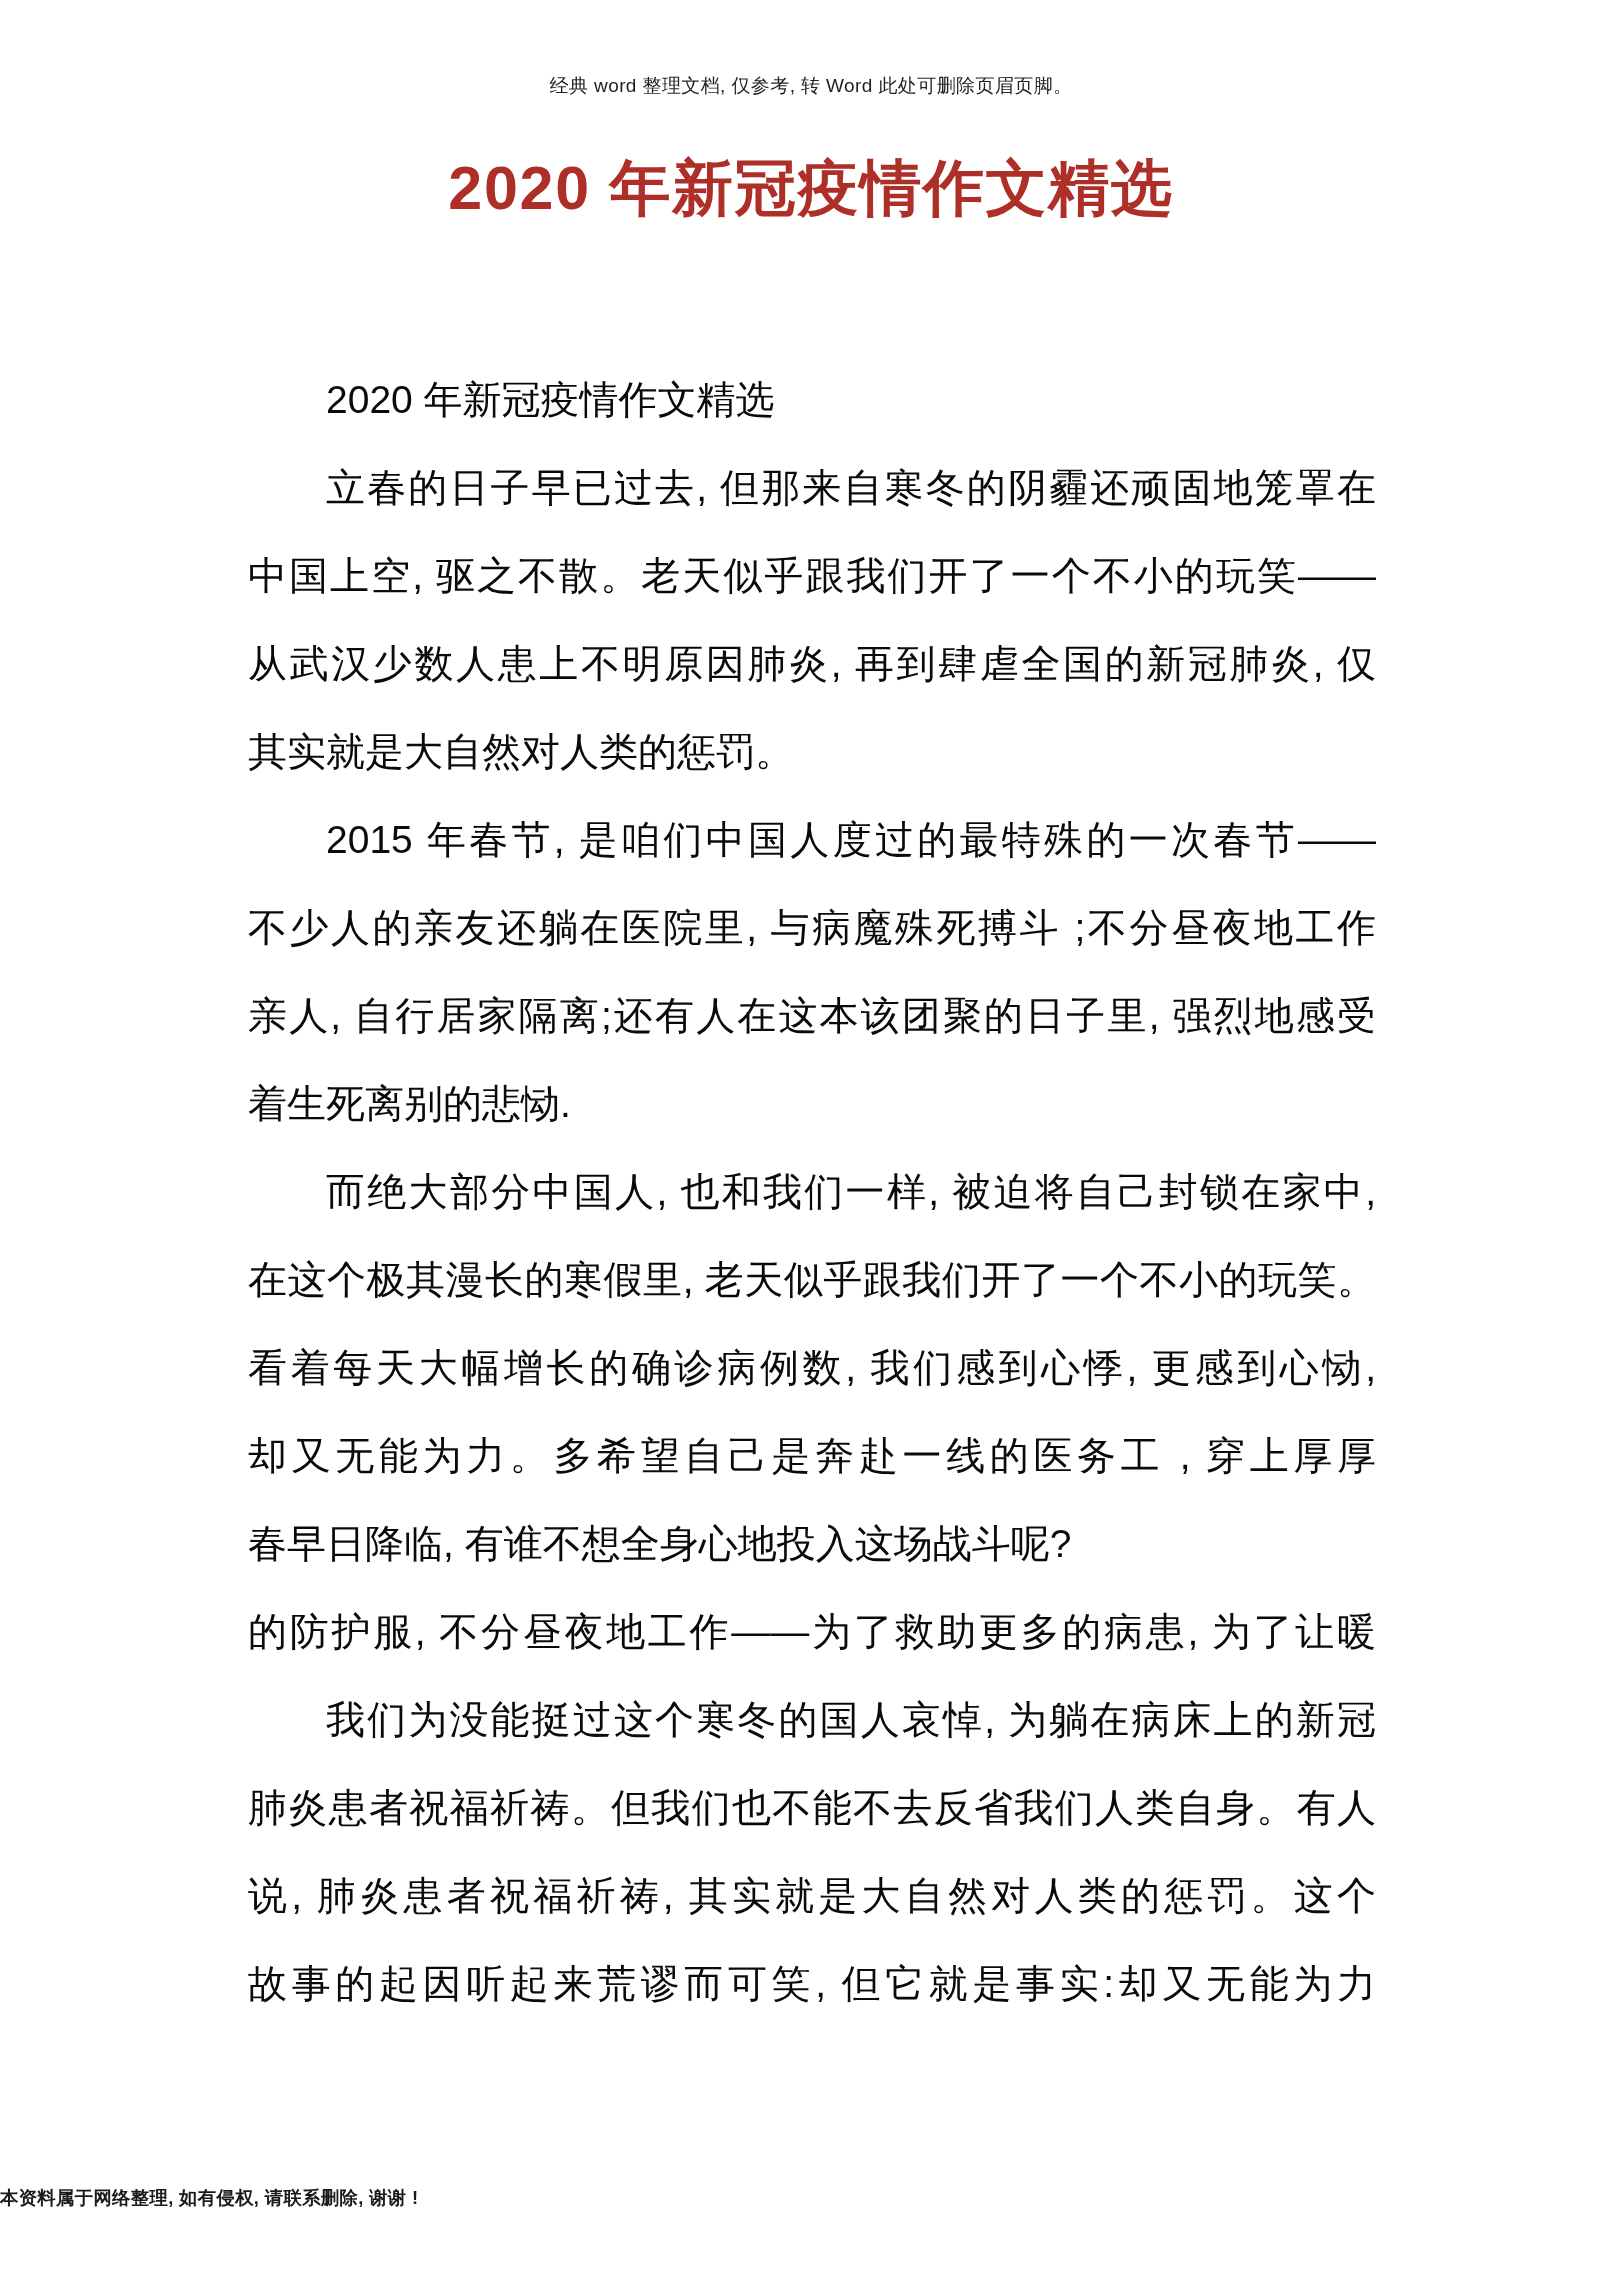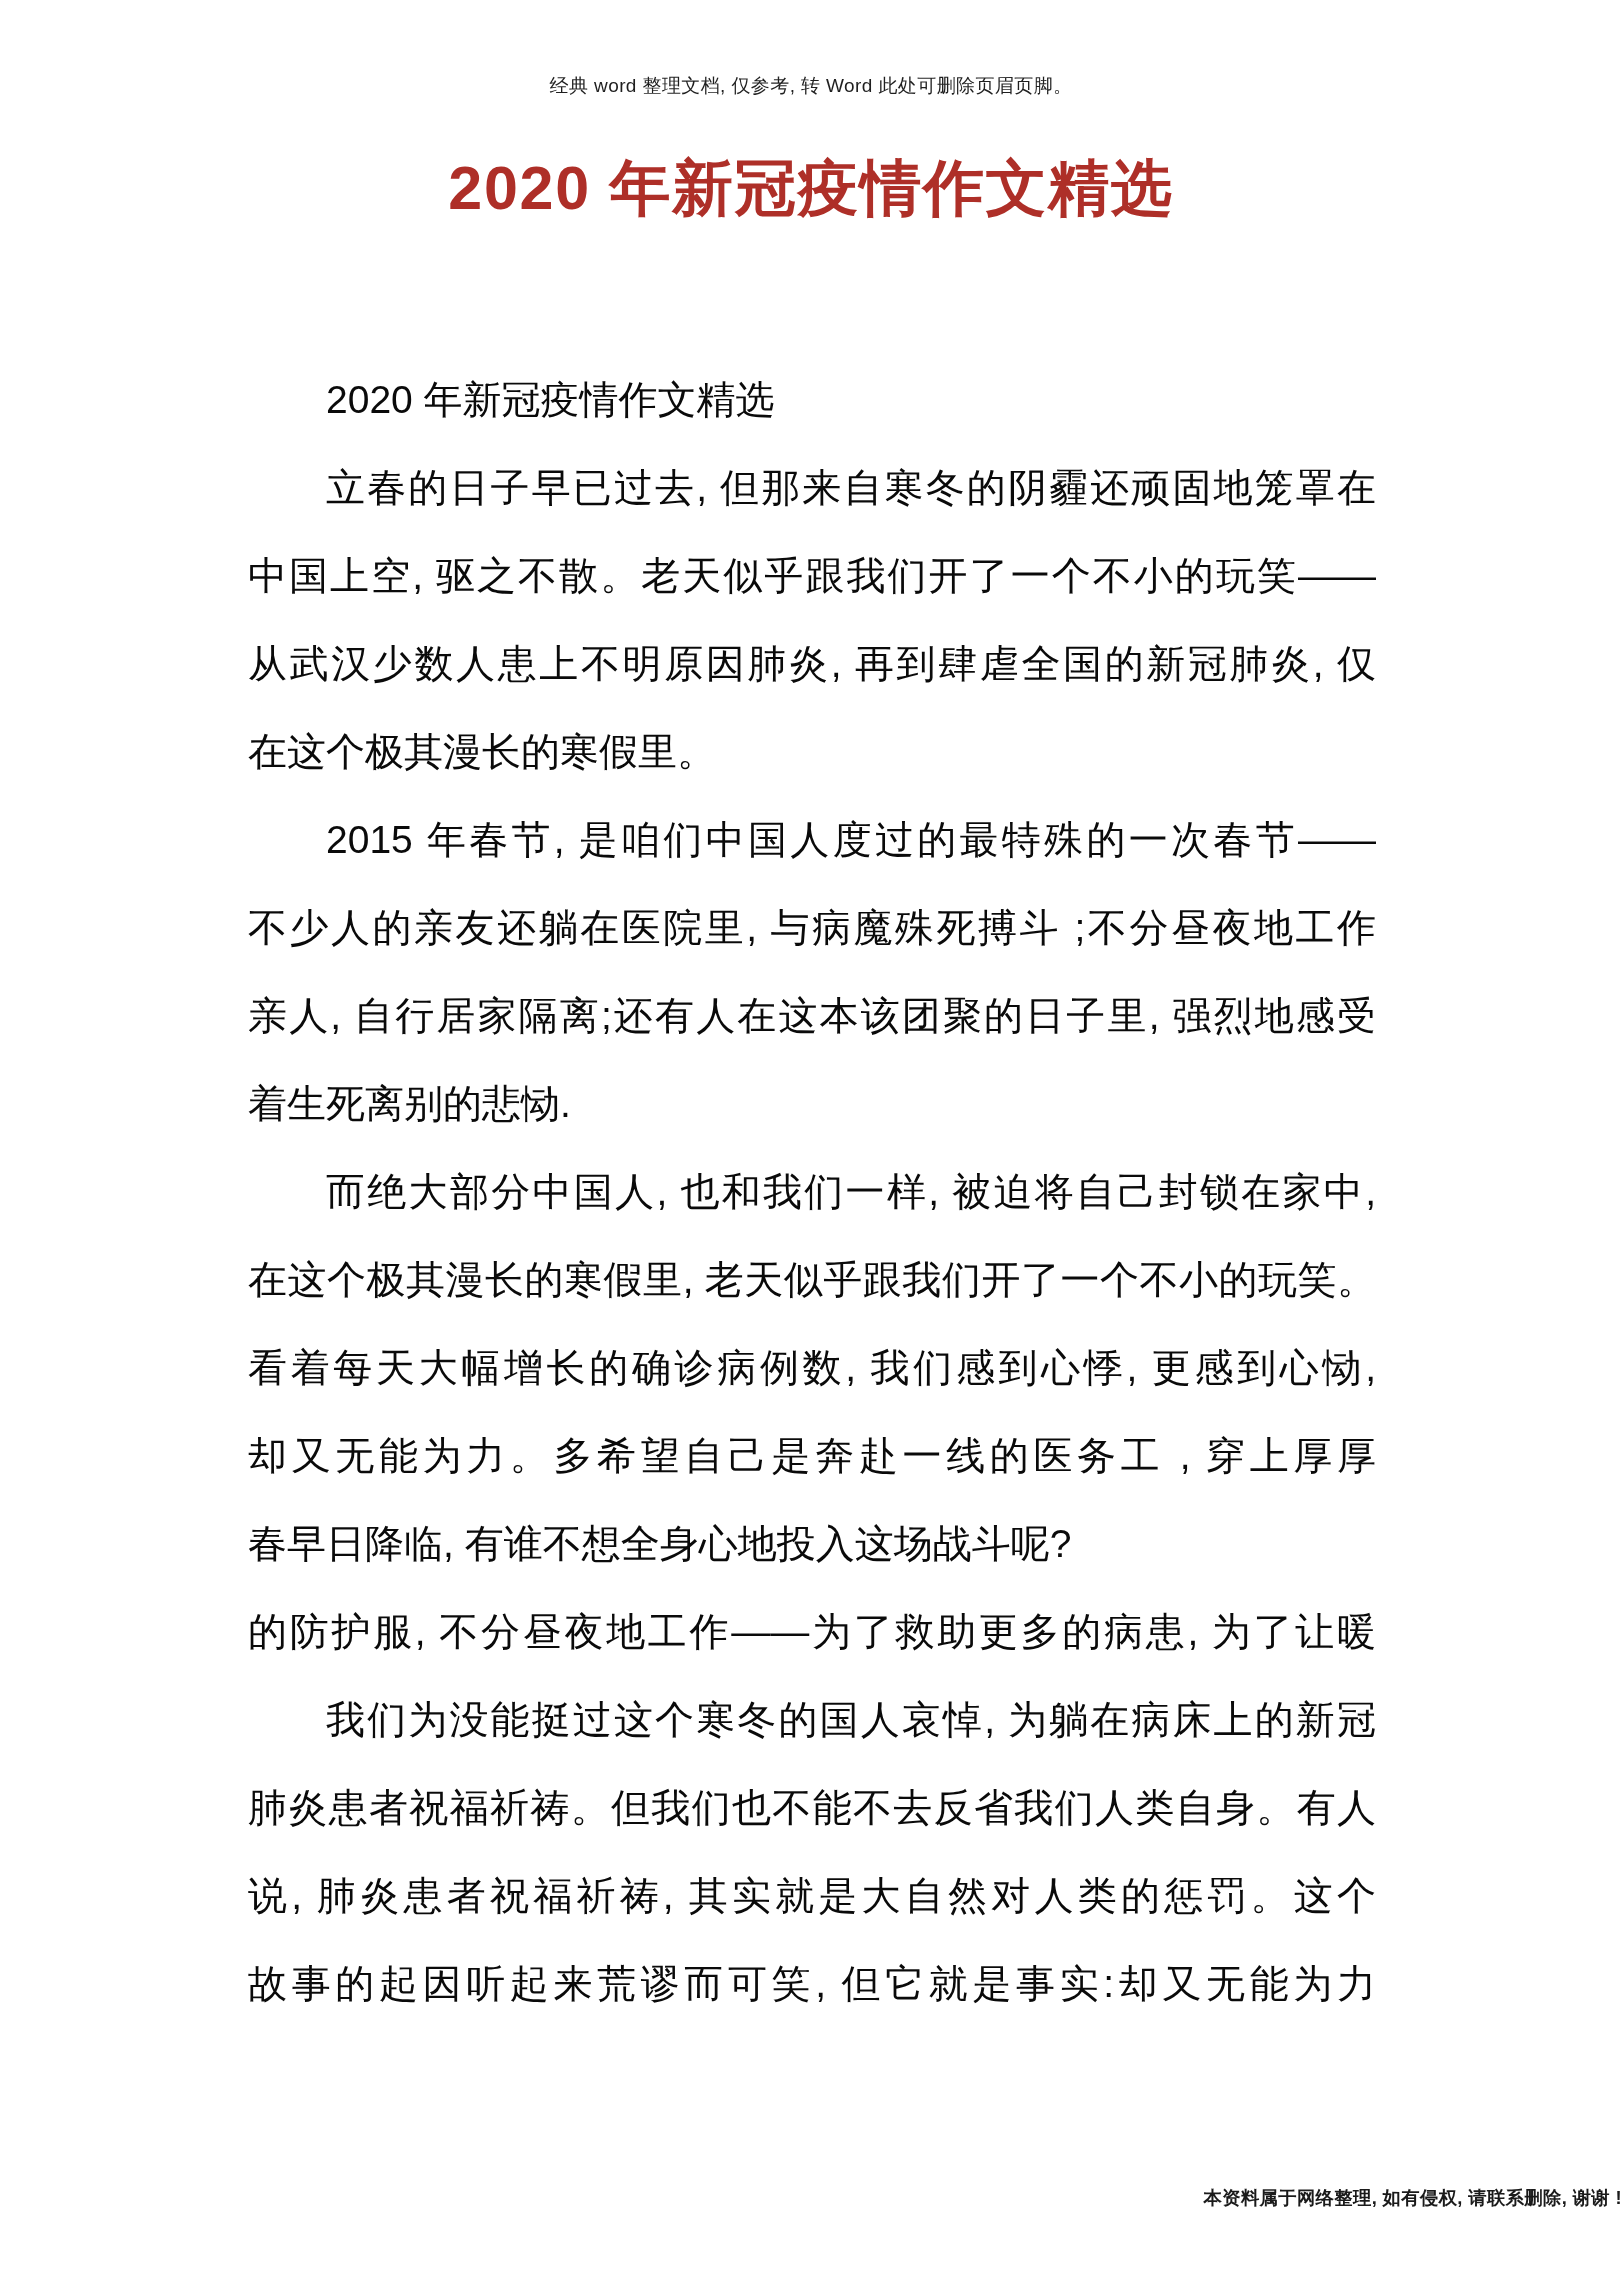--- a/index.html
+++ b/index.html
@@ -52,21 +52,21 @@
     color: #0a0a0a;
   }
   .line.first { text-indent: 2em; }
   .line.unjust { text-align: left; text-align-last: left; }
   .para.subtitle .line { font-weight: 400; }
   .footer-note {
     position: absolute;
     top: 2185px;
     left: 0;
     width: 100%;
-    text-align: right;
+    text-align: left;
     font-size: 18.3px;
     font-weight: 700;
     color: #1a1a1a;
     letter-spacing: 0.4px;
   }
 </style>
 </head>
 <body>
 
 <div class="page">
@@ -76,21 +76,21 @@
   <div class="doc-title" style="color: rgb(174, 47, 40);">2020 年新冠疫情作文精选</div>
 
   <div class="body-text">
       <div class="para subtitle">
         <div class="line first unjust">2020 年新冠疫情作文精选</div>
       </div>
       <div class="para">
         <div class="line first">立春的日子早已过去, 但那来自寒冬的阴霾还顽固地笼罩在</div>
         <div class="line">中国上空, 驱之不散。老天似乎跟我们开了一个不小的玩笑——</div>
         <div class="line">从武汉少数人患上不明原因肺炎, 再到肆虐全国的新冠肺炎, 仅</div>
-        <div class="line unjust">在这个极其漫长的寒假里。</div>
+        <div class="line unjust">其实就是大自然对人类的惩罚。</div>
       </div>
       <div class="para">
         <div class="line first">2015 年春节, 是咱们中国人度过的最特殊的一次春节——</div>
         <div class="line">不少人的亲友还躺在医院里, 与病魔殊死搏斗 ;不分昼夜地工作</div>
         <div class="line">亲人, 自行居家隔离;还有人在这本该团聚的日子里, 强烈地感受</div>
         <div class="line unjust">着生死离别的悲恸.</div>
       </div>
       <div class="para">
         <div class="line first">而绝大部分中国人, 也和我们一样, 被迫将自己封锁在家中,</div>
         <div class="line">在这个极其漫长的寒假里, 老天似乎跟我们开了一个不小的玩笑。</div>

